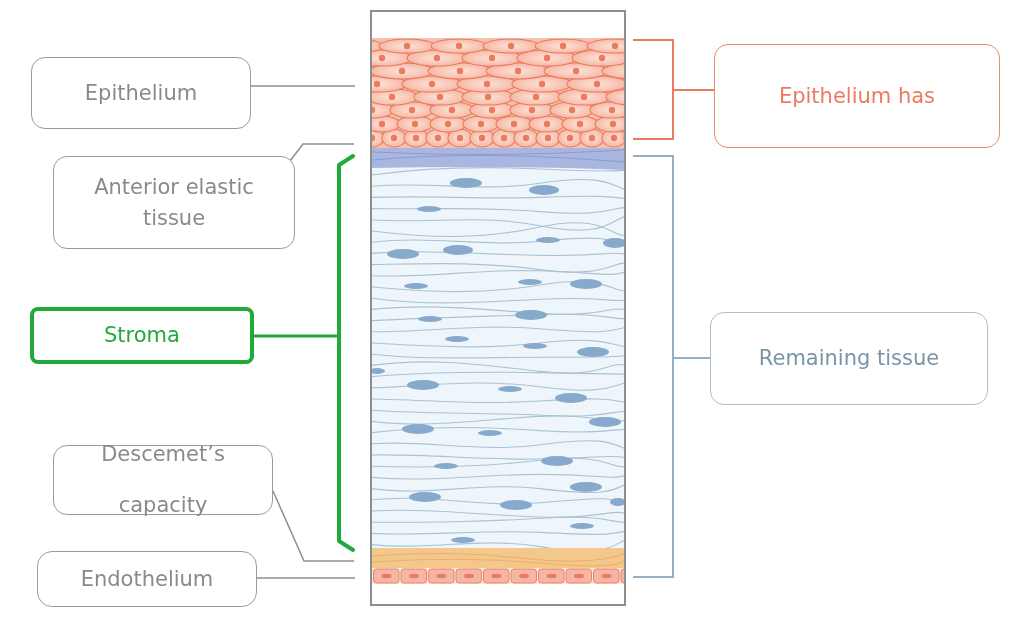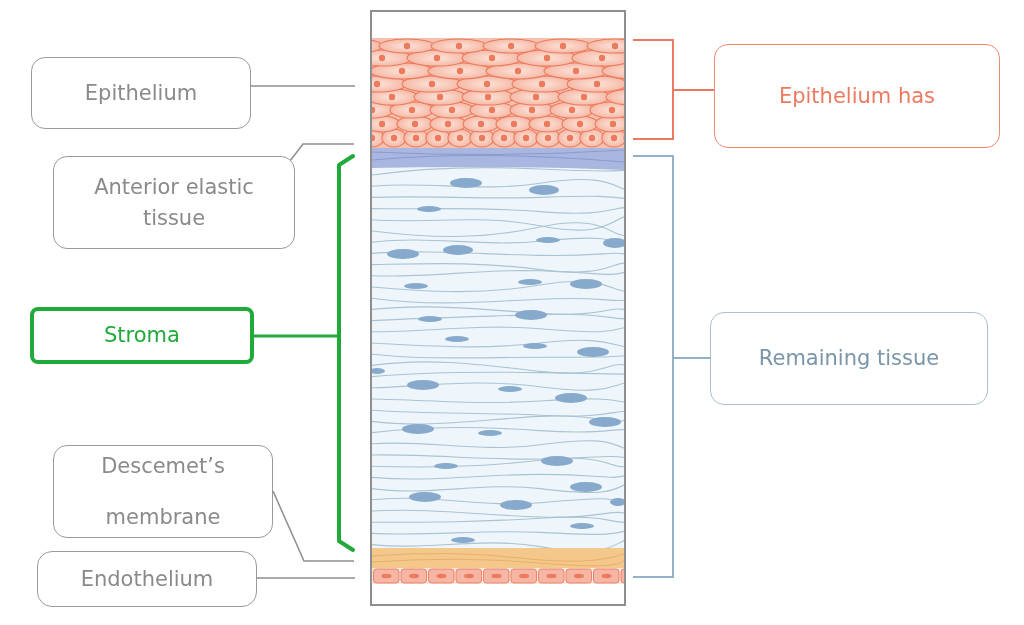--- a/index.html
+++ b/index.html
@@ -284,23 +284,23 @@
 
 <div class="label-box" style="left:53px;top:148px;width:242px;height:93px;flex-direction:column;margin-top:8px;">
   <span>Anterior elastic</span>
   <span>tissue</span>
 </div>
 
 <div class="label-box" style="left:30px;top:307px;width:224px;height:57px;border:4px solid #1faa3a;border-radius:8px;color:#1faa3a;">
   <span>Stroma</span>
 </div>
 
-<div class="label-box" style="left:53px;top:445px;width:220px;height:93px;flex-direction:column;gap:20px;">
+<div class="label-box" style="left:53px;top:445px;width:220px;height:70px;flex-direction:column;gap:20px;">
   <span>Descemet’s</span>
-  <span>membrane</span>
+  <span>capacity</span>
 </div>
 
 <div class="label-box" style="left:37px;top:551px;width:220px;height:56px;border-radius:15px;">
   <span>Endothelium</span>
 </div>
 
 <div class="label-box" style="left:714px;top:44px;width:286px;height:104px;flex-direction:column;border-color:#ec8a74;color:#ec7a60;">
   <span>Epithelium has</span>
 </div>
 

